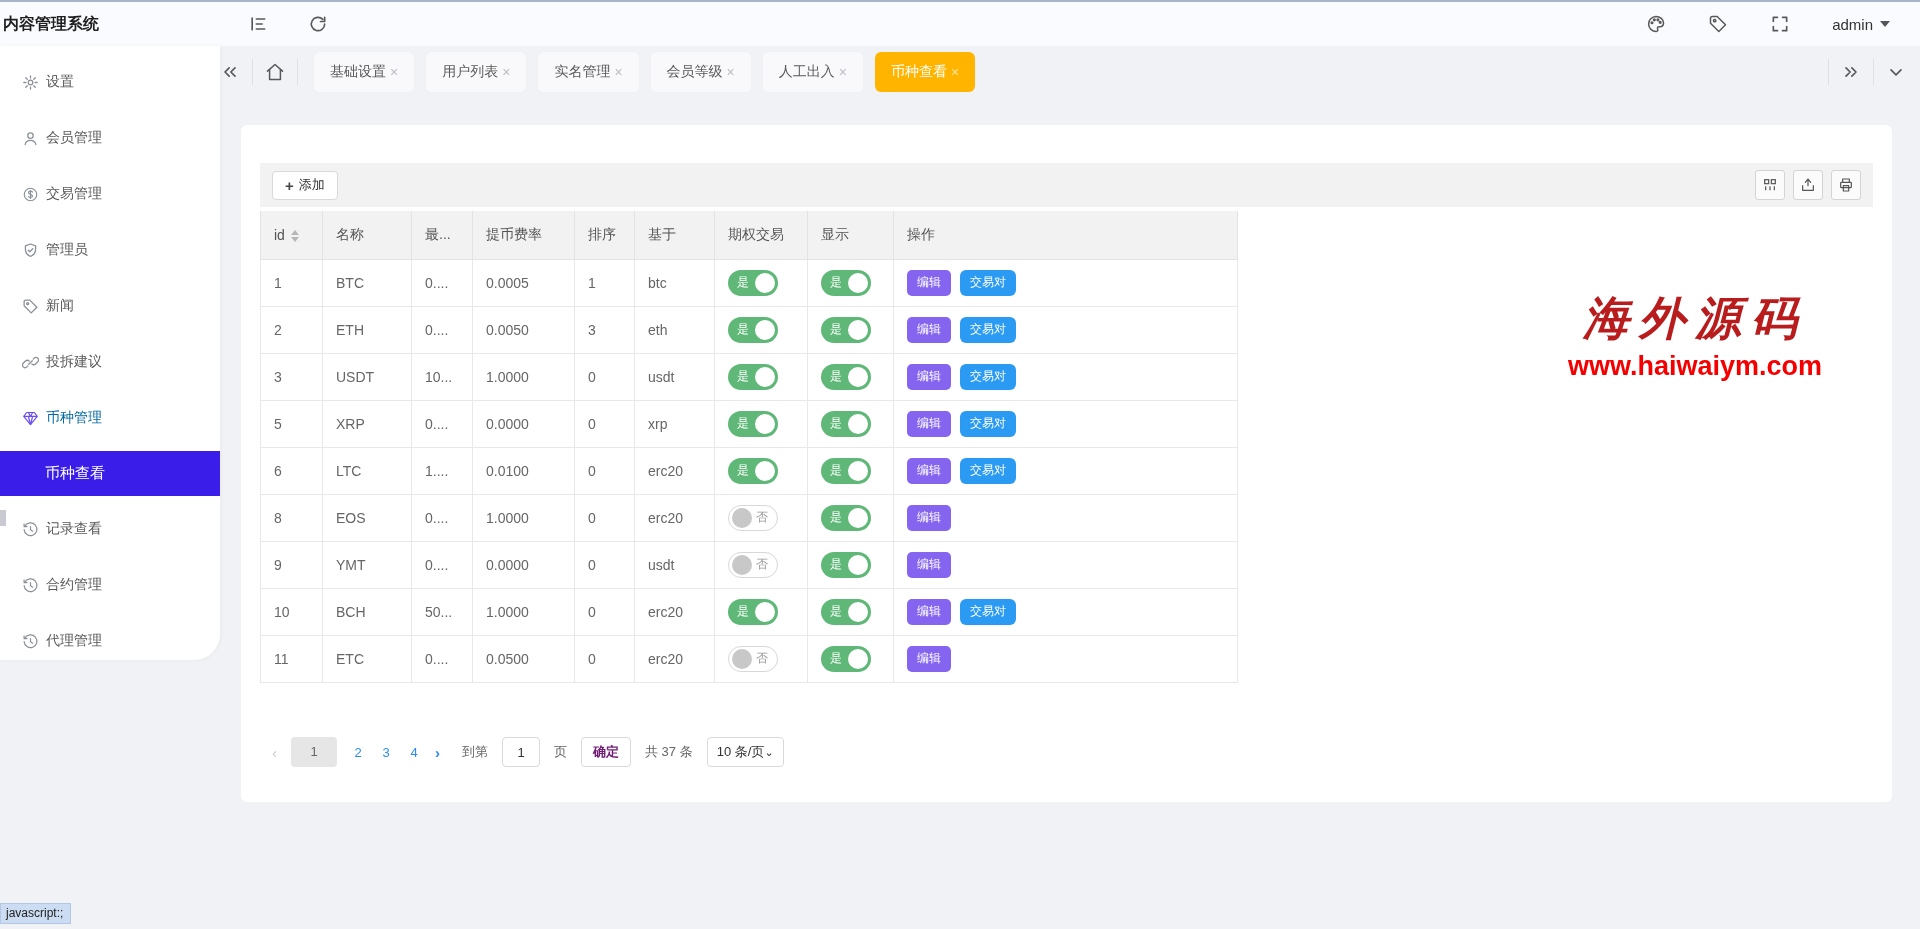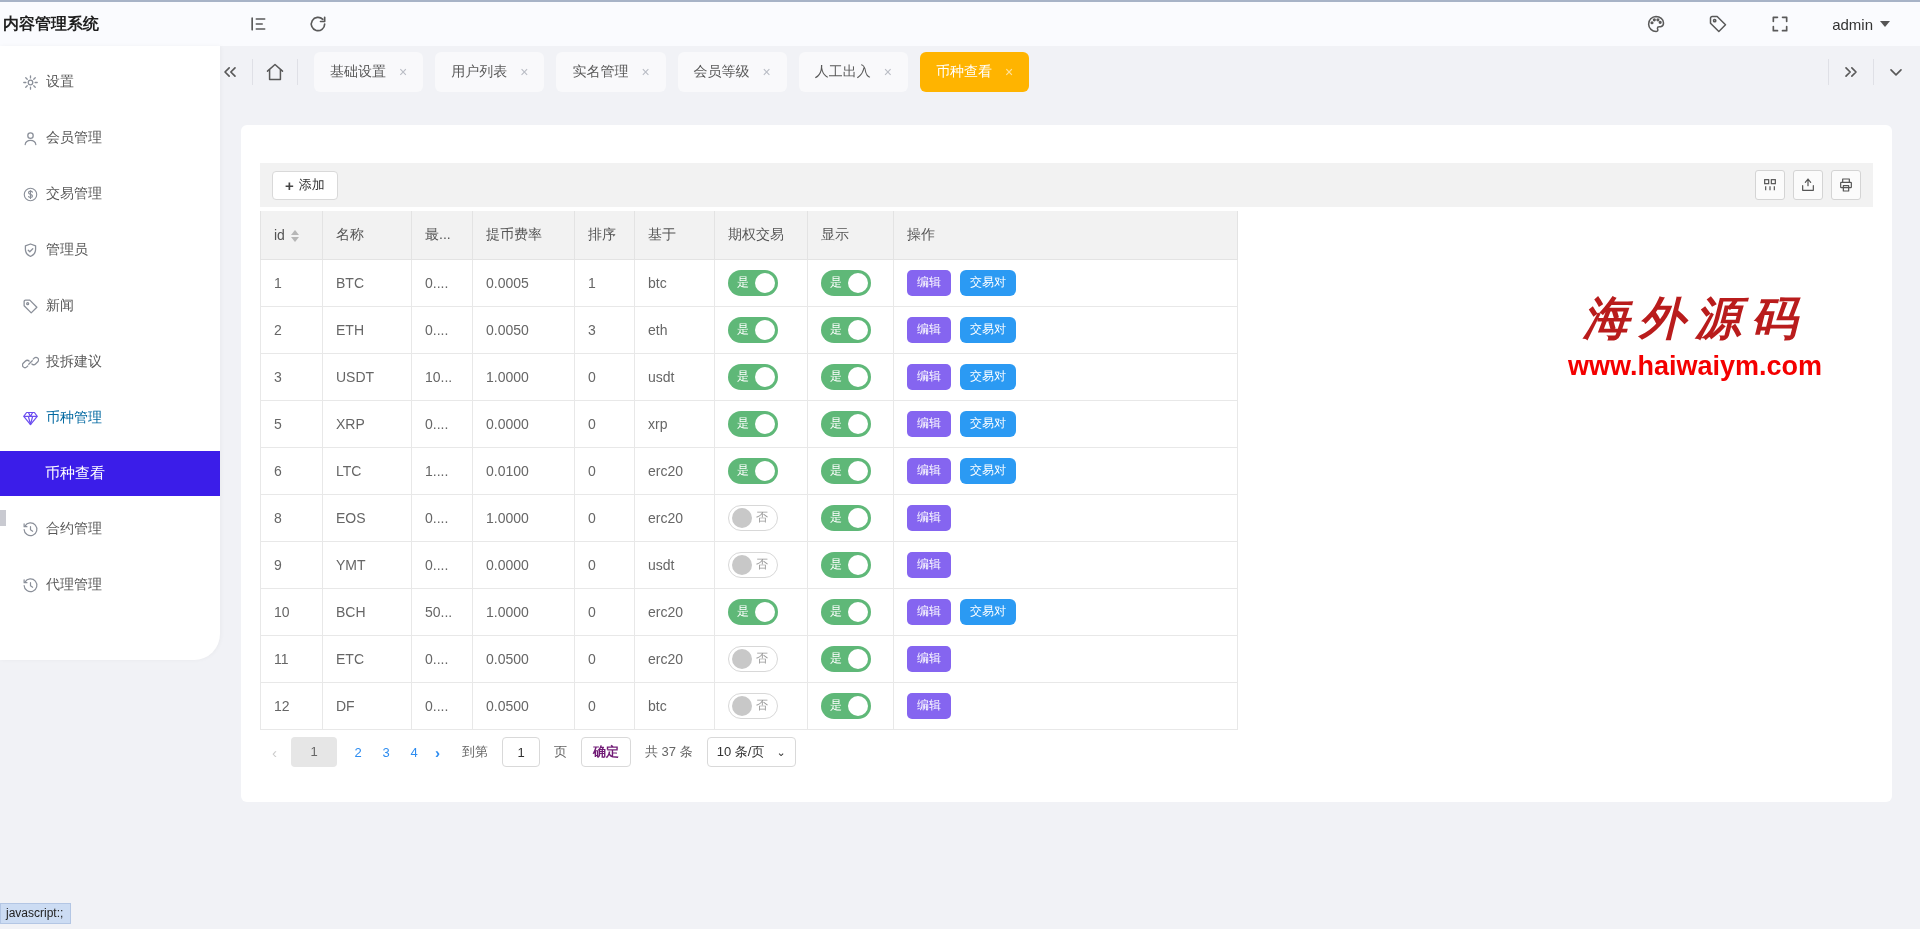--- a/index.html
+++ b/index.html
@@ -48,21 +48,21 @@
 
   
   .tabbar{
     position:absolute; top:49px; left:220px; width:1700px; height:46px;
     display:flex; align-items:center;
   }
   .tab-ctl{ width:20px; height:20px; color:#595959; cursor:pointer; }
   .v-div{ width:1px; height:26px; background:#dfe0e6; margin:0 12px; }
   .tabs-row{ display:flex; align-items:center; gap:12px; margin-left:4px; }
   .tab{
-    height:40px; display:flex; align-items:center; gap:13px; padding:0 16px;
+    height:40px; display:flex; align-items:center; gap:4px; padding:0 16px;
     background:rgba(255,255,255,.55); border-radius:6px; color:#595959;
     font-size:14px; cursor:pointer; white-space:nowrap;
   }
   .tab .close-x{ color:#b9bcc4; font-size:14px; cursor:pointer; line-height:1; }
   .tab.active{ background:var(--tab-active); color:#fff; }
   .tab.active .close-x{ color:#ffe3a0; }
   .tabbar-right{ margin-left:auto; display:flex; align-items:center; padding-right:14px; }
 
   
   .card{
@@ -137,21 +137,21 @@
   .goto-input{
     width:38px; height:30px; border:1px solid #d9d9d9; border-radius:4px;
     text-align:center; font-size:13px; color:#333; background:#fff;
   }
   .confirm-btn{
     height:30px; padding:0 11px; border:1px solid #d9d9d9; border-radius:4px;
     background:#fff; font-size:13px; font-weight:bold; color:#701a75; cursor:pointer;
   }
   .per-select{
     height:30px; border:1px solid #d9d9d9; border-radius:4px; background:#fff;
-    display:flex; align-items:center; gap:12px; padding:0 9px; cursor:pointer; color:#333;
+    display:flex; align-items:center; gap:0; padding:0 9px; cursor:pointer; color:#333;
   }
   .per-select .sel-caret{ font-size:11px; color:#333; }
 
   
   .watermark{ position:absolute; left:1520px; top:288px; width:350px; text-align:center; pointer-events:none; }
   .wm-cn{
     font-family:Liberation Mono, monospace; font-style:italic; font-weight:bold;
     font-size:46px; color:#b91c1c; letter-spacing:10px; white-space:nowrap;
   }
   .wm-url{ font-size:27px; font-weight:bold; color:#f40000; margin-top:1px; }
@@ -269,20 +269,30 @@
         <span class="s-icon">
           <svg viewBox="0 0 24 24" fill="none" stroke="currentColor" stroke-width="1.7" stroke-linejoin="round">
             <path d="M6.5 3.5h11L21.5 9 12 20.5 2.5 9z"></path>
             <path d="M2.5 9h19M9 3.5L12 9l3-5.5M12 20.5L9 9M12 20.5L15 9"></path>
           </svg>
         </span>
         <span>币种管理</span>
       </div>
       <div class="side-item active sub">
         <span>币种查看</span>
+      </div>
+      <div class="side-item">
+        <span class="s-icon">
+          <svg viewBox="0 0 24 24" fill="none" stroke="currentColor" stroke-width="1.7" stroke-linecap="round" stroke-linejoin="round">
+            <path d="M4.2 7.2A9 9 0 1 1 3 12"></path>
+            <path d="M3 4v4h4"></path>
+            <path d="M12 8v4.5l3 2"></path>
+          </svg>
+        </span>
+        <span>记录查看</span>
       </div>
       <div class="side-item">
         <span class="s-icon">
           <svg viewBox="0 0 24 24" fill="none" stroke="currentColor" stroke-width="1.7" stroke-linecap="round" stroke-linejoin="round">
             <path d="M4.2 7.2A9 9 0 1 1 3 12"></path>
             <path d="M3 4v4h4"></path>
             <path d="M12 8v4.5l3 2"></path>
           </svg>
         </span>
         <span>合约管理</span>
@@ -563,37 +573,20 @@
           <td><span class="switch off">
               <span>否</span>
               <span class="knob"></span>
             </span></td>
           <td><span class="switch on">
               <span>是</span>
               <span class="knob"></span>
             </span></td>
           <td><span class="act-btn edit">编辑</span></td>
         </tr>
-        <tr>
-          <td>12</td>
-          <td>DF</td>
-          <td>0....</td>
-          <td>0.0500</td>
-          <td>0</td>
-          <td>btc</td>
-          <td><span class="switch off">
-              <span>否</span>
-              <span class="knob"></span>
-            </span></td>
-          <td><span class="switch on">
-              <span>是</span>
-              <span class="knob"></span>
-            </span></td>
-          <td><span class="act-btn edit">编辑</span></td>
-        </tr>
       </tbody>
   </table>
 
   <div class="pager">
     <span class="pg-arrow prev">‹</span>
     <span id="pg-pages" style="display:flex;align-items:center;gap:14px;">
         <span class="pg-num cur">1</span>
         <span class="pg-num">2</span>
         <span class="pg-num">3</span>
         <span class="pg-num">4</span>

